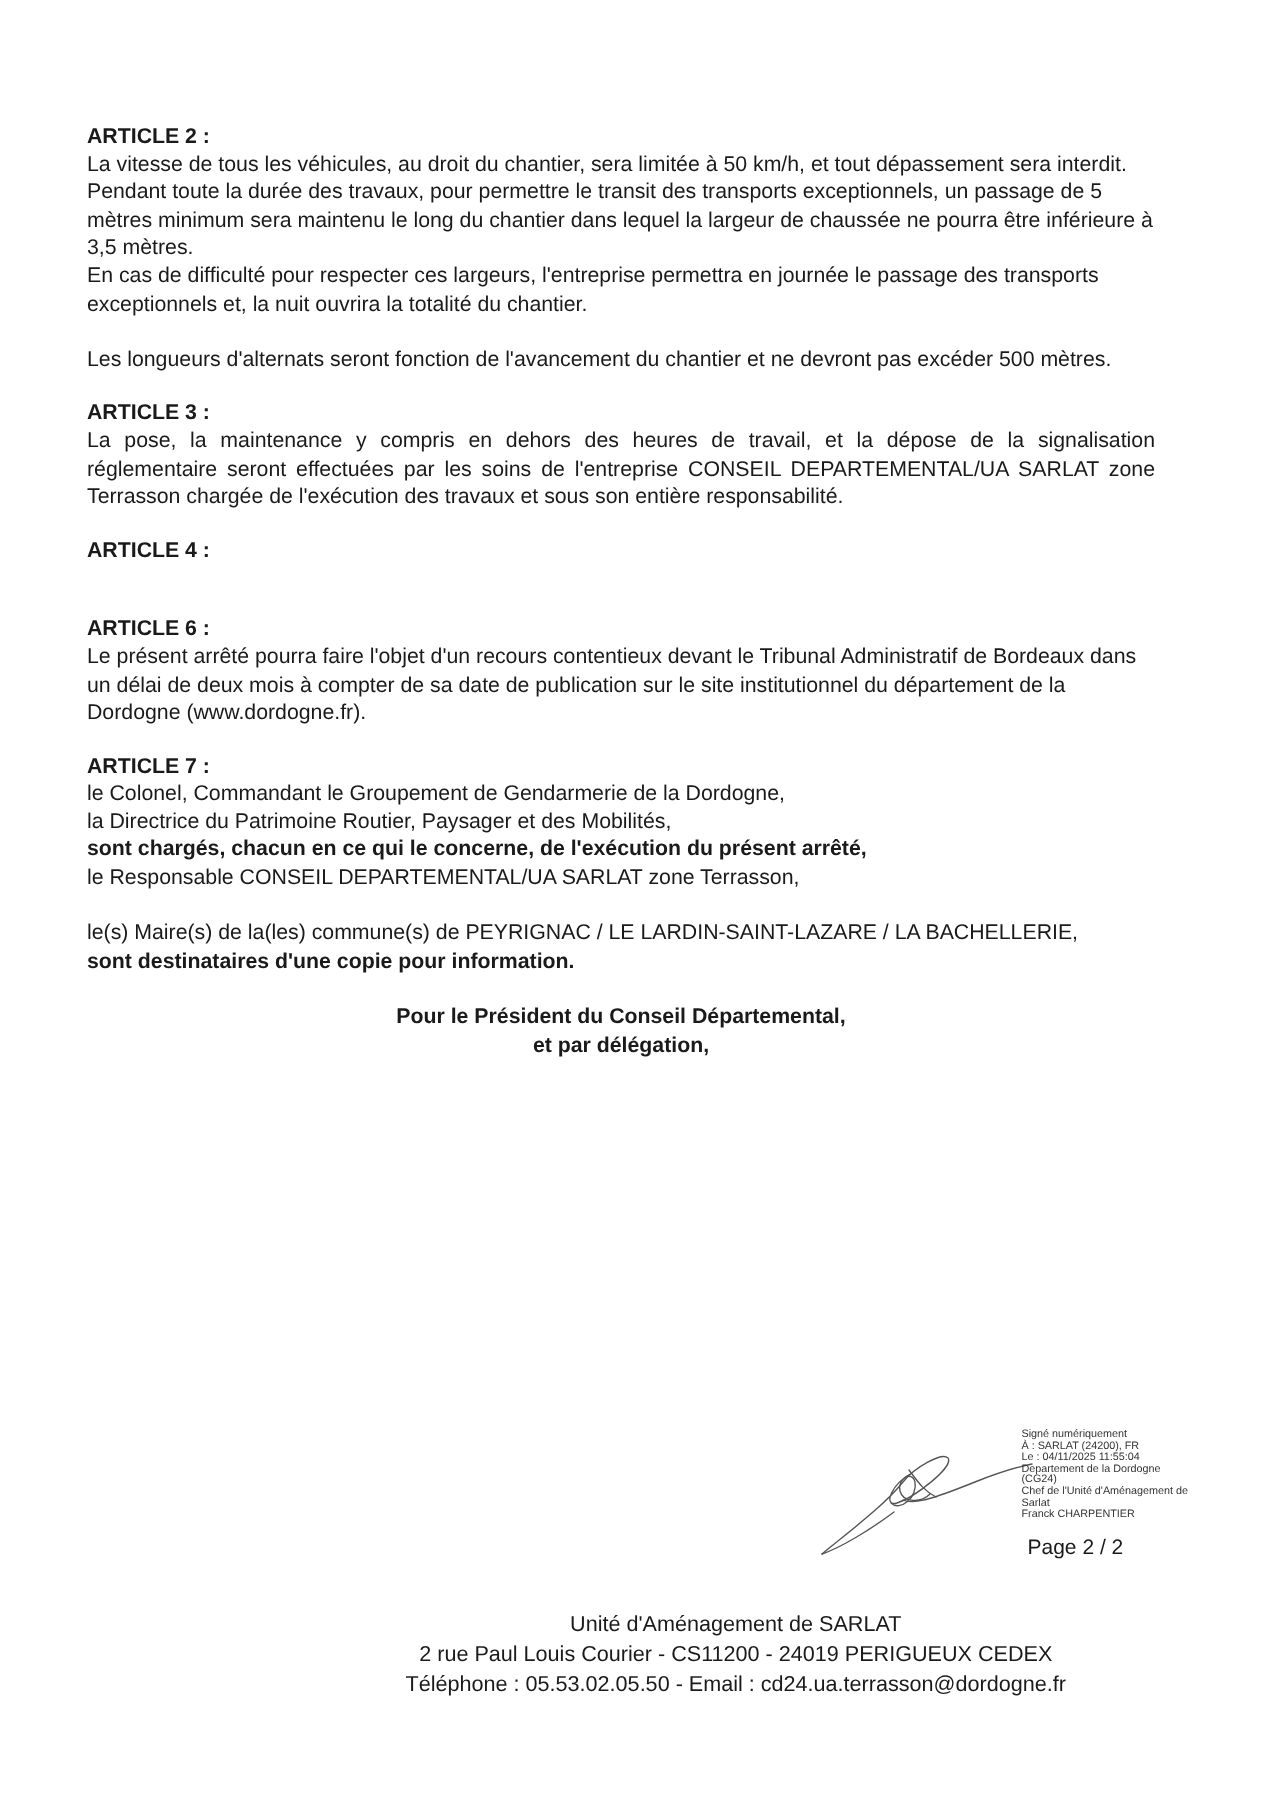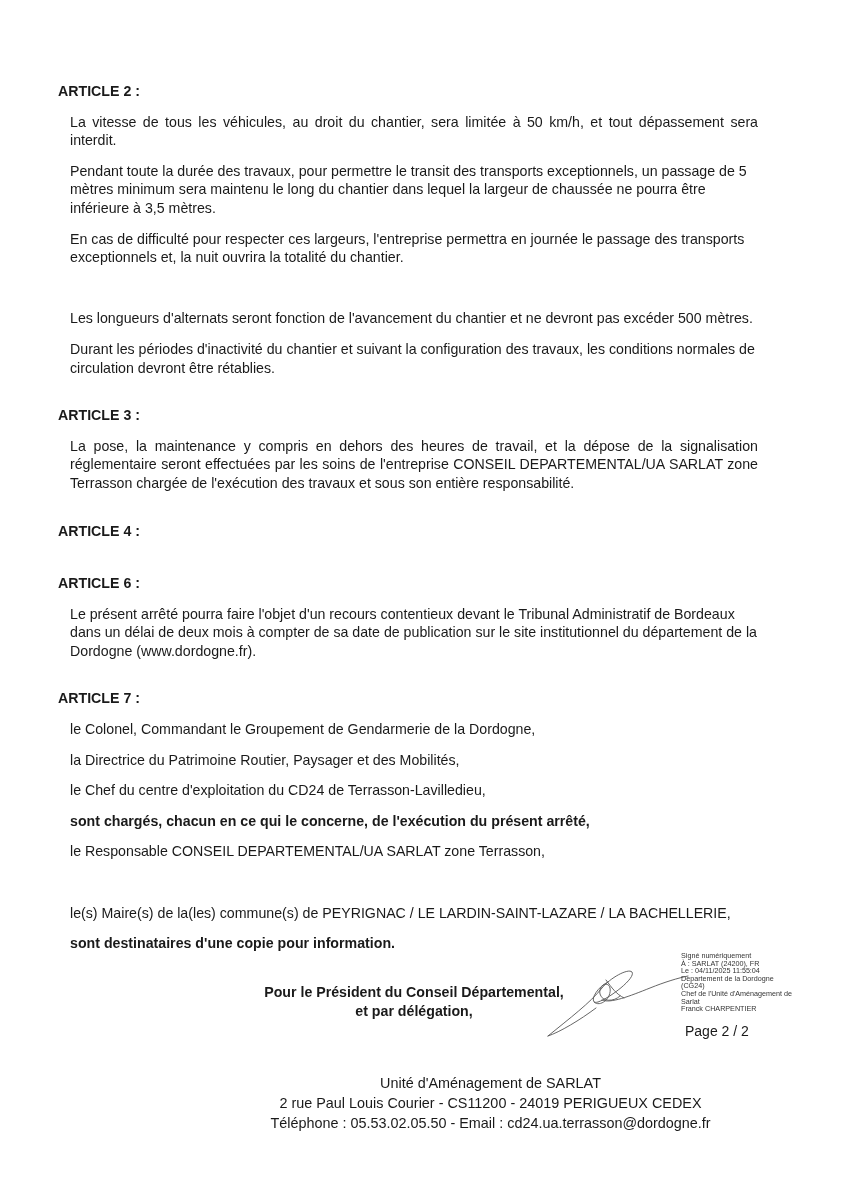--- a/index.html
+++ b/index.html
@@ -6,21 +6,21 @@
   body {
     width: 849px; height: 1200px; position: relative; overflow: hidden;
     font-family: "Liberation Sans", sans-serif; color: #1a1a1a;
   }
   .page { position: absolute; left: 0; top: 0; width: 849px; height: 1144px; }
   .content {
     position: absolute; left: 58px; top: 82px; width: 712px;
     font-size: 14.2px; line-height: 18.6px;
   }
   .article-title { font-weight: bold; margin: 0; }
-  .para { margin: 12px; text-align: justify; }
+  .para { margin: 0; text-align: justify; }
   .para.left { text-align: left; }
   .gap { height: 18.6px; }
   .gap-s { height: 17px; }
   .bold { font-weight: bold; }
   .center-block { text-align: center; font-weight: bold; margin-left: 0; }
   .sig-stamp {
     position: absolute; left: 681px; top: 952px; width: 120px;
     font-size: 7.2px; line-height: 7.6px; color: #333;
   }
   .signature { position: absolute; left: 540px; top: 958px; width: 150px; height: 85px; }
@@ -37,21 +37,20 @@
 <div class="page">
   <div class="content">
 
     <section>
       <p class="article-title">ARTICLE 2 :</p>
       <p class="para">La vitesse de tous les véhicules, au droit du chantier, sera limitée à 50 km/h, et tout dépassement sera interdit.</p>
       <p class="para left">Pendant toute la durée des travaux, pour permettre le transit des transports exceptionnels, un passage de 5 mètres minimum sera maintenu le long du chantier dans lequel la largeur de chaussée ne pourra être inférieure à 3,5 mètres.</p>
       <p class="para left">En cas de difficulté pour respecter ces largeurs, l'entreprise permettra en journée le passage des transports exceptionnels et, la nuit ouvrira la totalité du chantier.</p>
       <div class="gap"></div>
       <p class="para left">Les longueurs d'alternats seront fonction de l'avancement du chantier et ne devront pas excéder 500 mètres.</p>
-      <p class="para left">Durant les périodes d'inactivité du chantier et suivant la configuration des travaux, les conditions normales de circulation devront être rétablies.</p>
     </section>
     <div class="gap-s"></div>
 
     <section>
       <p class="article-title">ARTICLE 3 :</p>
       <p class="para">La pose, la maintenance y compris en dehors des heures de travail, et la dépose de la signalisation réglementaire seront effectuées par les soins de l'entreprise  CONSEIL DEPARTEMENTAL/UA SARLAT zone Terrasson chargée de l'exécution des travaux et sous son entière responsabilité.</p>
     </section>
     <div class="gap-s"></div>
 
     <section>
@@ -64,21 +63,20 @@
     <section>
       <p class="article-title">ARTICLE 6 :</p>
       <p class="para left">Le présent arrêté pourra faire l'objet d'un recours contentieux devant le Tribunal Administratif de Bordeaux dans un délai de deux mois à compter de sa date de publication sur le site institutionnel du département de la Dordogne (www.dordogne.fr).</p>
     </section>
     <div class="gap-s"></div>
 
     <section>
       <p class="article-title">ARTICLE 7 :</p>
       <p class="para left">le Colonel, Commandant le Groupement de Gendarmerie de la Dordogne,</p>
       <p class="para left">la Directrice du Patrimoine Routier, Paysager et des Mobilités,</p>
-      <p class="para left">le Chef du centre d'exploitation du CD24 de Terrasson-Lavilledieu,</p>
       <p class="para left bold">sont chargés, chacun en ce qui le concerne, de l'exécution du présent arrêté,</p>
       <p class="para left">le Responsable  CONSEIL DEPARTEMENTAL/UA SARLAT zone Terrasson,</p>
       <div class="gap"></div>
       <p class="para left">le(s) Maire(s) de la(les) commune(s) de PEYRIGNAC / LE LARDIN-SAINT-LAZARE / LA BACHELLERIE,</p>
       <p class="para left bold">sont destinataires d'une copie pour information.</p>
     </section>
     <div class="gap"></div>
 
     <div class="center-block">
       <div>Pour le Président du Conseil Départemental,</div>

